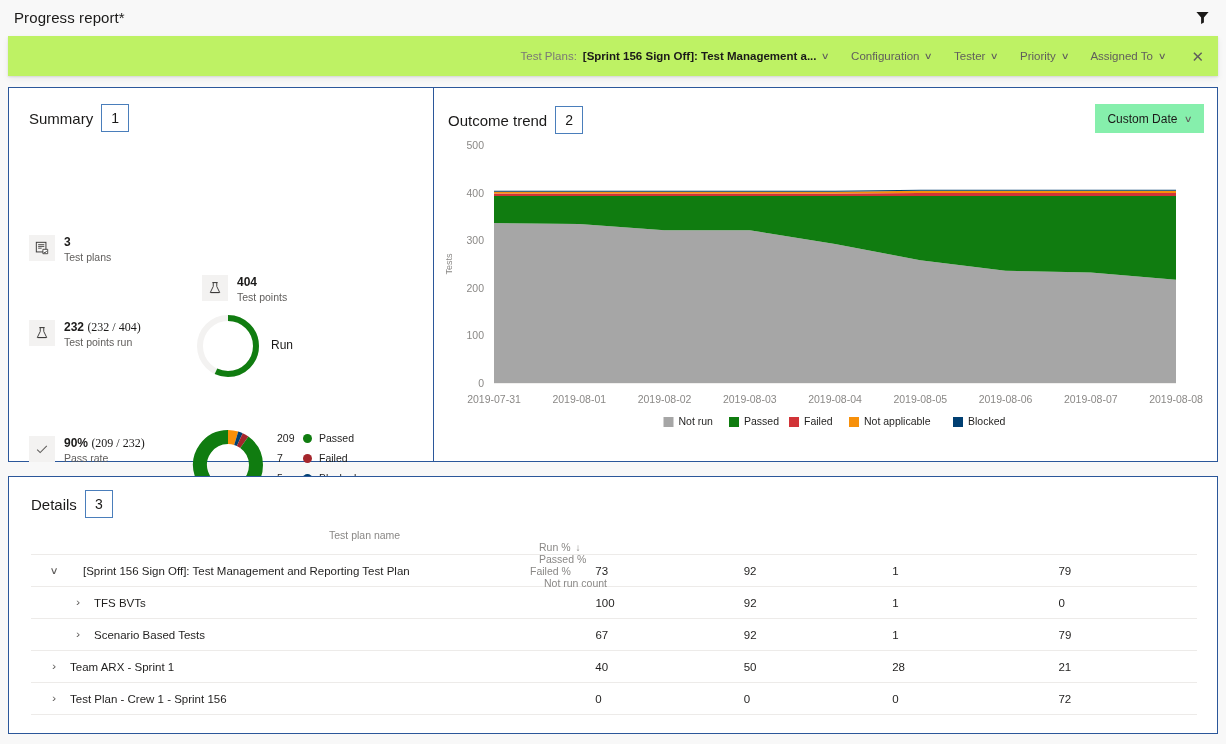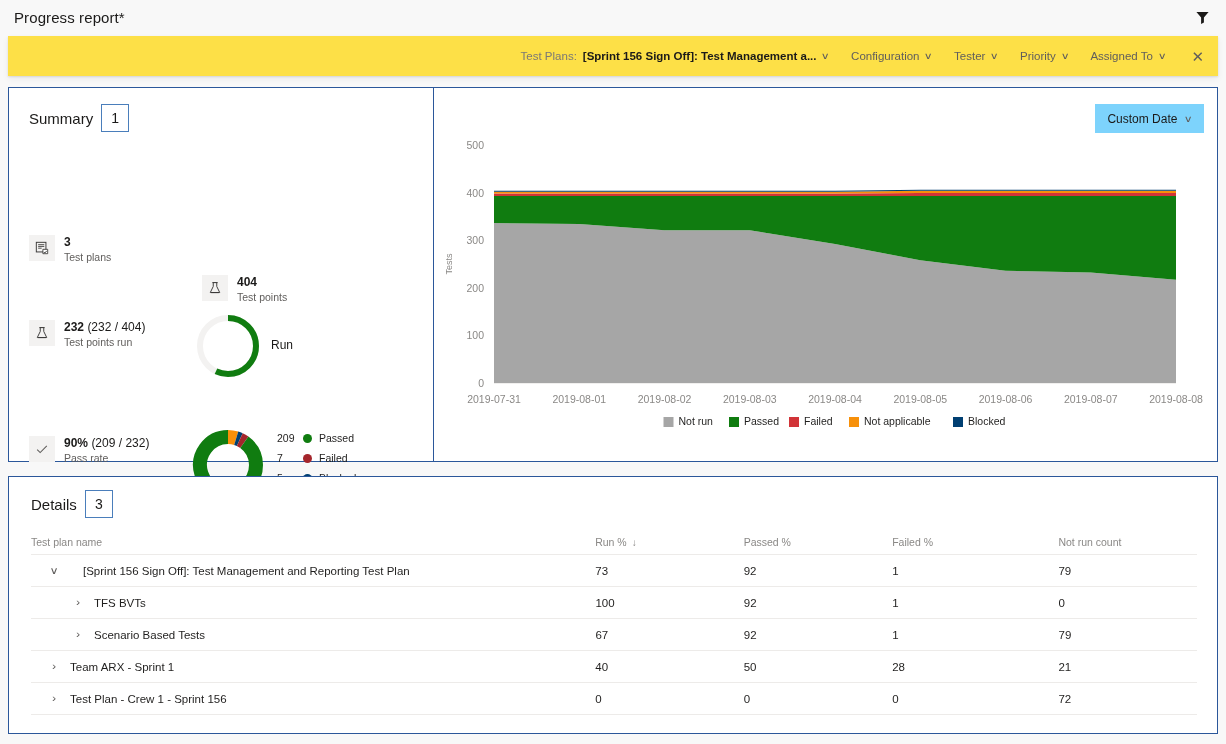--- a/index.html
+++ b/index.html
@@ -17,21 +17,21 @@
     position: absolute; top: 0; left: 0; width: 1226px; height: 34px;
     display: flex; align-items: center; padding: 0 14px; gap: 32px;
   }
   .header-title { font-size: 15px; color: #1b1a19; letter-spacing: .1px; }
   .header-spacer { flex: 1; }
   .filter-icon { width: 20px; height: 20px; display: flex; align-items: center; justify-content: center; cursor: pointer; }
 
   
   .filterbar {
     position: absolute; top: 36px; left: 8px; width: 1210px; height: 40px;
-    background: #fde047;
+    background: #bef264;
     box-shadow: 0 .6px 1.8px rgba(0,0,0,.10), 0 3px 7px rgba(0,0,0,.06);
     display: flex; align-items: center; justify-content: flex-end;
     padding-right: 14px;
   }
   .filter-item {
     display: flex; align-items: center; gap: 6px;
     font-size: 11.5px; color: #605e5c;
     margin-left: 22px; cursor: pointer; white-space: nowrap;
   }
   .filter-item .lbl-prefix { color: #7a7876; }
@@ -57,21 +57,21 @@
 
   
   .summary-head { position: absolute; left: 20px; top: 16px; }
   .metric { position: absolute; display: flex; gap: 9px; align-items: flex-start; }
   .metric-ico {
     width: 26px; height: 26px; background: #f3f2f1;
     display: flex; align-items: center; justify-content: center; flex: 0 0 26px;
   }
   .metric-txt .m1 { font-size: 12px; color: #1b1a19; line-height: 14px; }
   .metric-txt .m1 b { font-weight: bold; }
-  .metric-txt .m1 .soft { font-weight: normal; }
+  .metric-txt .m1 .soft { font-weight: normal; font-family: Liberation Serif, serif; }
   .metric-txt .m2 { font-size: 10.5px; color: #605e5c; line-height: 14px; margin-top: 1px; }
 
   .m-plans  { left: 20px; top: 147px; }
   .m-points { left: 193px; top: 147px; margin-top: 40px; }
   .m-run    { left: 20px; top: 232px; }
   .m-pass   { left: 20px; top: 348px; }
 
   .gauge { position: absolute; left: 185px; top: 224px; width: 68px; height: 68px; }
   .gauge-label { position: absolute; left: 262px; top: 250px; font-size: 12px; color: #1b1a19; }
   .gauge-pct {
@@ -83,31 +83,31 @@
   .donut { position: absolute; left: 183px; top: 341px; width: 72px; height: 72px; }
   .donut-legend { position: absolute; left: 268px; top: 340px; }
   .dl-row { display: flex; align-items: center; height: 20px; font-size: 10.5px; color: #201f1e; }
   .dl-val { width: 22px; text-align: left; color: #201f1e; }
   .dl-dot { width: 9px; height: 9px; border-radius: 50%; margin: 0 7px 0 4px; flex: 0 0 9px; }
 
   
   .trend-head { position: absolute; left: 14px; top: 18px; }
   .date-btn {
     position: absolute; right: 13px; top: 16px;
-    background: #7dd3fc; height: 29px; padding: 0 12px;
+    background: #86efac; height: 29px; padding: 0 12px;
     display: flex; align-items: center; gap: 8px;
     font-size: 12px; color: #1b1a19; cursor: pointer;
   }
   .chart-wrap { position: absolute; left: 0; top: 45px; width: 785px; height: 300px; }
 
   
   .details-head { position: absolute; left: 22px; top: 13px; }
   .tbl { position: absolute; left: 22px; top: 52px; width: 1166px; }
   .tbl-row { display: flex; align-items: center; height: 32px; border-bottom: 1px solid #edebe9; }
-  .tbl-head { height: 26px; border-bottom: 1px solid #edebe9; }
+  .tbl-head { height: 26px; border-bottom: 1px solid #edebe9; flex-direction: column; }
   .tbl-head .c { font-size: 10.5px; color: #8a8886; }
   .c { font-size: 11.5px; color: #201f1e; }
   .c-name { width: 570px; display: flex; align-items: center; }
   .c-run  { width: 150px; }
   .c-pass { width: 150px; }
   .c-fail { width: 168px; }
   .c-notrun { width: 140px; }
   .sort-arrow { margin-left: 5px; font-size: 10px; color: #8a8886; }
   .twisty {
     width: 18px; flex: 0 0 18px; display: flex; align-items: center; justify-content: center;
@@ -250,20 +250,24 @@
       </div>
       <div class="dl-row">
         <span class="dl-val">11</span>
         <span class="dl-dot" style="background:#f7900a"></span>
         <span>Not applicable</span>
       </div>
     </div>
   </div>
 
   <div class="panel panel-trend">
+    <div class="panel-head trend-head">
+      <div class="panel-title">Outcome trend</div>
+      <div class="badge">2</div>
+    </div>
     <div class="date-btn">
       <span>Custom Date</span>
       <span class="chev">∨</span>
     </div>
     <div class="chart-wrap">
       <svg id="area-chart" width="785" height="300" viewBox="0 0 785 300">
           <text x="50" y="254" text-anchor="end" font-size="10.5" fill="#8a8886" font-family="&quot;Liberation Sans&quot;, sans-serif">0</text>
           <text x="50" y="206.4" text-anchor="end" font-size="10.5" fill="#8a8886" font-family="&quot;Liberation Sans&quot;, sans-serif">100</text>
           <text x="50" y="158.8" text-anchor="end" font-size="10.5" fill="#8a8886" font-family="&quot;Liberation Sans&quot;, sans-serif">200</text>
           <text x="50" y="111.19999999999999" text-anchor="end" font-size="10.5" fill="#8a8886" font-family="&quot;Liberation Sans&quot;, sans-serif">300</text>

